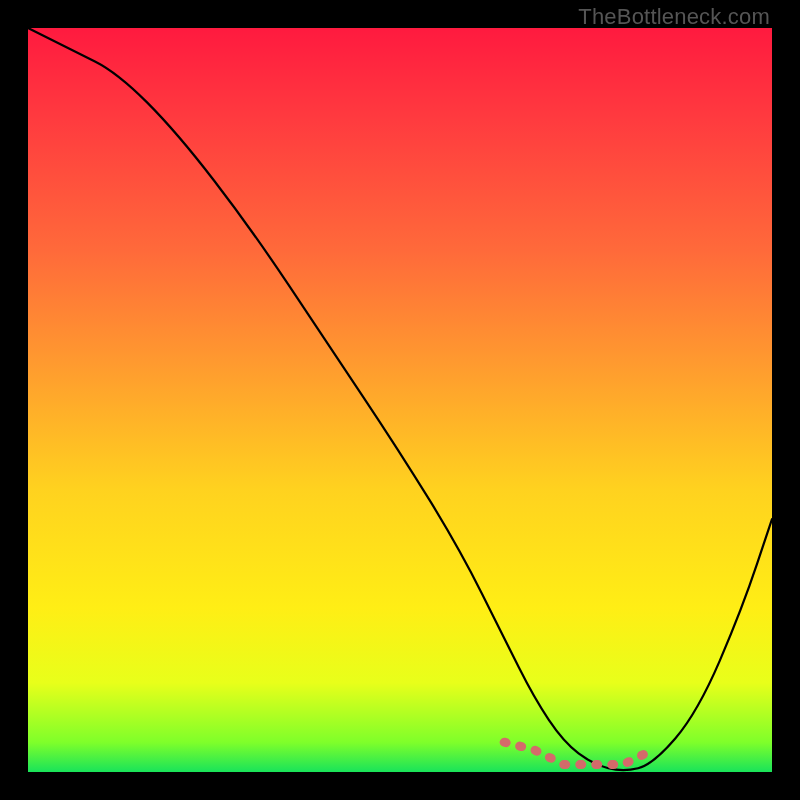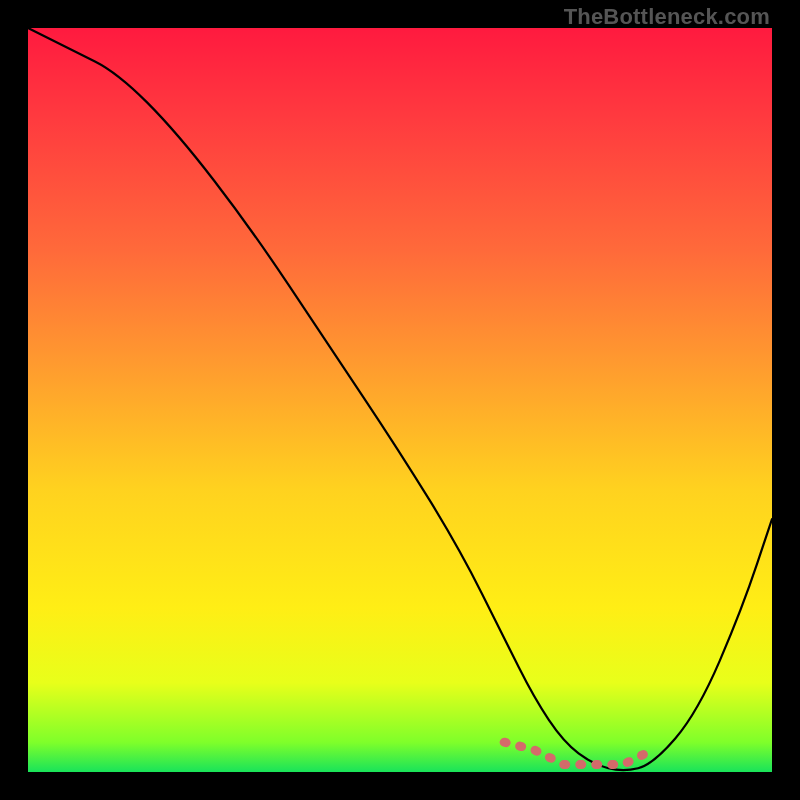--- a/index.html
+++ b/index.html
@@ -38,21 +38,21 @@
       #7fff2a 96%,
       #19e35a 100%
     );
   }
   .attribution {
     position: absolute;
     top: 4px;
     right: 30px;
     color: #555;
     font-size: 22px;
-    font-weight: 700;
+    font-weight: 400;
     letter-spacing: 0.2px;
     user-select: none;
   }
   svg.curve {
     position: absolute;
     left: 0;
     top: 0;
     width: 744px;
     height: 744px;
     overflow: visible;

